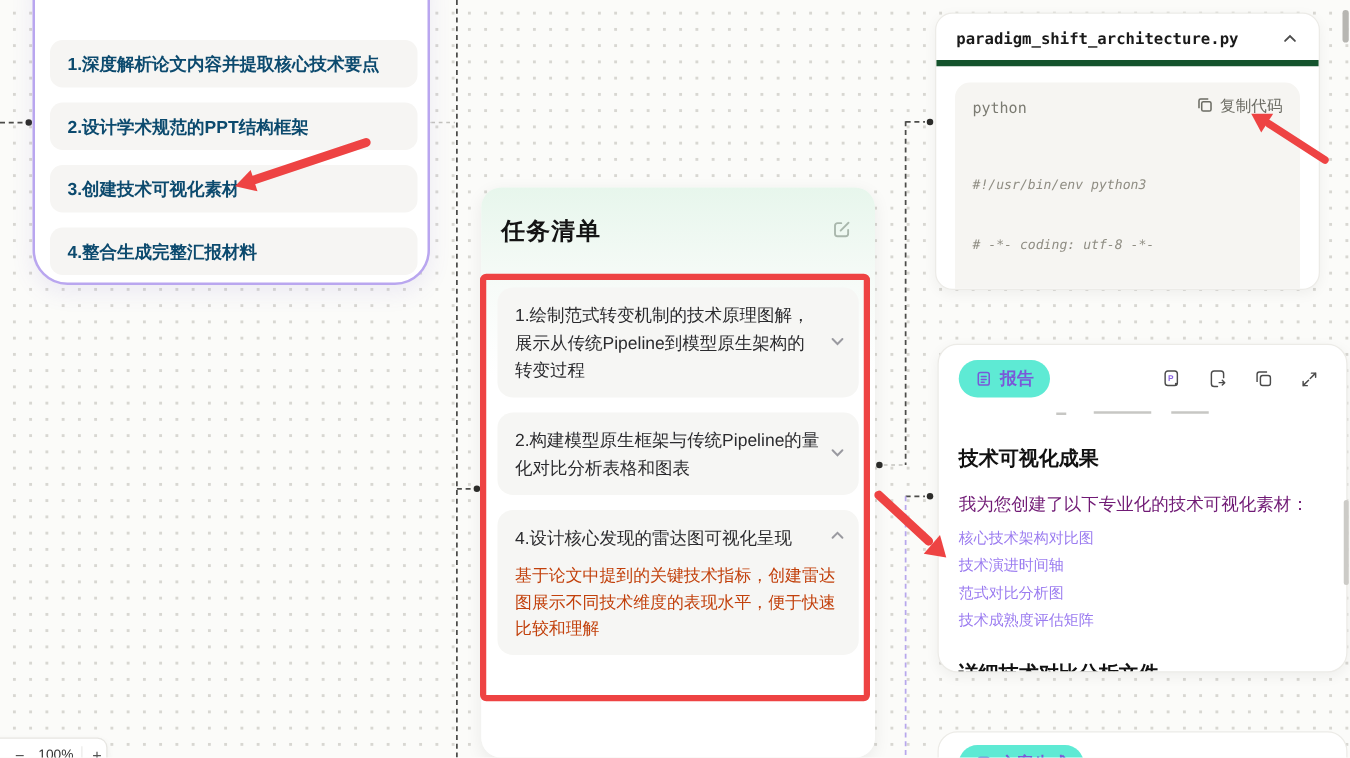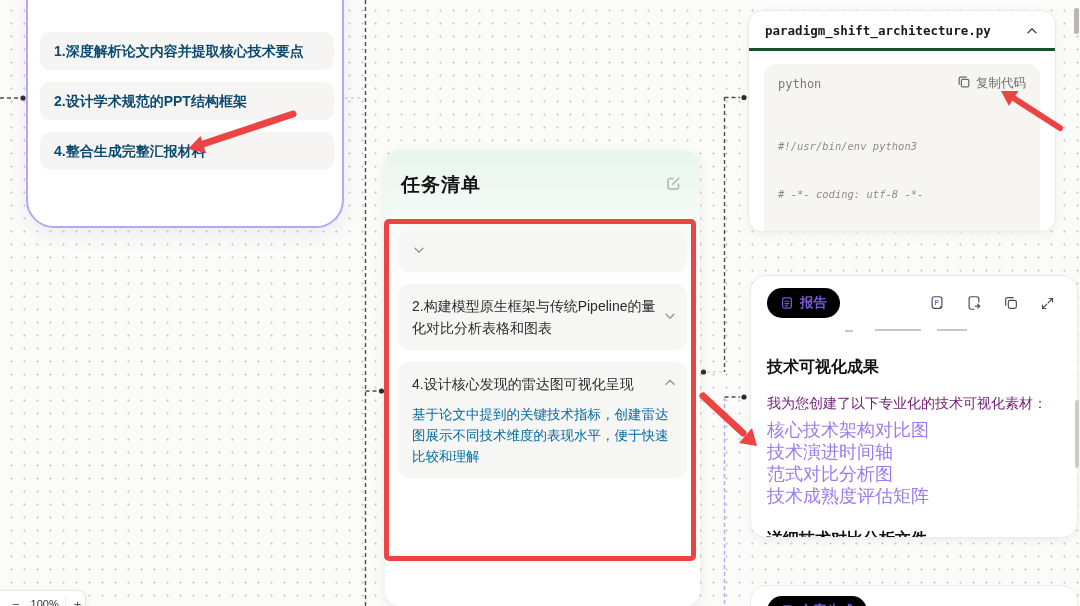--- a/index.html
+++ b/index.html
@@ -42,65 +42,65 @@
   .task-title { font-size:19px; font-weight:bold; color:#141414; letter-spacing:1px; }
   .edit-icon { position:absolute; right:2px; top:3px; }
   .task-item {
     background:#f6f6f4; border-radius:12px; padding:11px 10px 11px 14px;
     margin-bottom:12px; display:flex; align-items:center; gap:6px;
   }
   .task-item-text { flex:1; font-size:14px; color:#2b2b2e; line-height:22px; }
   .task-item .chev { flex:0 0 auto; margin-top:2px; }
   .task-item.expanded { display:block; }
   .task-item.expanded .row { display:flex; align-items:flex-start; gap:6px; }
-  .task-desc { font-size:13.5px; color:#0369a1; line-height:21px; margin-top:9px; padding-right:8px; }
+  .task-desc { font-size:13.5px; color:#c2410c; line-height:21px; margin-top:9px; padding-right:8px; }
 
   
   .code-panel {
     position:absolute; left:748px; top:10px; width:308px; height:222px;
     background:#ffffff; border:1px solid #ecebe7; border-radius:14px;
     box-shadow:0 3px 10px rgba(0,0,0,.05); z-index:2; overflow:hidden;
   }
   .code-panel-header {
     display:flex; align-items:center; justify-content:space-between;
-    padding:12px 16px 10px 16px; border-bottom:3px solid #14532d;
+    padding:12px 16px 10px 16px; border-bottom:5px solid #14532d;
   }
   .code-filename { font-family:"DejaVu Sans Mono", monospace; font-size:12.5px; font-weight:bold; color:#1a1a1a; }
   .code-block { margin:13px 15px; background:#f6f5f2; border-radius:12px; padding:11px 14px; height:200px; }
   .code-block-top { display:flex; align-items:center; justify-content:space-between; margin-bottom:14px; }
   .code-lang { font-family:"DejaVu Sans Mono", monospace; font-size:12px; color:#7b7b72; }
   .copy-btn { display:flex; gap:5px; font-size:12.5px; color:#6b6b63; cursor:pointer; }
   .code-lines { font-family:"DejaVu Sans Mono", monospace; font-size:10.5px; line-height:16px; white-space:pre; }
   .cl-comment { color:#8f8d83; font-style:italic; }
 
   
   .report-panel {
     position:absolute; left:750px; top:275px; width:328px; height:263px;
     background:#ffffff; border:1px solid #ecebe7; border-radius:16px;
     box-shadow:0 3px 10px rgba(0,0,0,.05); z-index:2; overflow:hidden;
     padding:12px 16px;
   }
   .report-top { display:flex; align-items:center; justify-content:space-between; }
   .badge-pill {
     display:inline-flex; align-items:center; gap:6px;
-    background:#000000; color:#7a58d8; border-radius:999px;
+    background:#5eead4; color:#7a58d8; border-radius:999px;
     padding:6px 13px; font-size:13.5px; font-weight:bold;
   }
   .report-tools { display:flex; align-items:center; gap:21px; padding-right:6px; }
   .tool-icon { cursor:pointer; display:inline-flex; }
   .scroll-fragment { margin:9px 0 0 78px; height:6px; width:130px; overflow:hidden; opacity:.55;
     background:
       linear-gradient(#9a9a94,#9a9a94) 0 3px/8px 2px no-repeat,
       linear-gradient(#9a9a94,#9a9a94) 30px 2px/46px 2px no-repeat,
       linear-gradient(#9a9a94,#9a9a94) 92px 2px/30px 2px no-repeat; }
   .report-h { font-size:16px; font-weight:bold; color:#111111; }
   .report-h1 { margin-top:24px; }
   .report-intro { margin-top:17px; font-size:14px; color:#701a75; }
   .report-links { margin-top:6px; }
-  .report-link { display:block; font-size:18px; line-height:22px; color:#9b7cf0; text-decoration:none; cursor:pointer; }
+  .report-link { display:block; font-size:12px; line-height:22px; color:#9b7cf0; text-decoration:none; cursor:pointer; }
   .report-h2 { margin-top:22px; }
 
   
   .bottom-panel {
     position:absolute; left:750px; top:585px; width:328px; height:40px;
     background:#ffffff; border:1px solid #ecebe7; border-radius:16px 16px 0 0;
     z-index:2; padding:10px 16px;
   }
 
   
@@ -148,35 +148,37 @@
     <circle cx="381.5" cy="391" r="2.6"></circle>
     <circle cx="744" cy="97.5" r="2.6"></circle>
     <circle cx="703.5" cy="372" r="2.6"></circle>
     <circle cx="744" cy="397" r="2.6"></circle>
   </g>
 </svg>
 
 <div class="plan-card">
   <div class="plan-item">1.深度解析论文内容并提取核心技术要点</div>
   <div class="plan-item">2.设计学术规范的PPT结构框架</div>
+  <div class="plan-item">3.创建技术可视化素材</div>
   <div class="plan-item">4.整合生成完整汇报材料</div>
 </div>
 
 <div class="task-panel">
   <div class="task-header">
     <span class="task-title">任务清单</span>
     <span class="edit-icon">
       <svg width="17" height="17" viewBox="0 0 17 17" fill="none" stroke="#a9b7ac" stroke-width="1.5" stroke-linecap="round" stroke-linejoin="round">
         <path d="M8 3.5H5a2 2 0 0 0-2 2V12a2 2 0 0 0 2 2h6.5a2 2 0 0 0 2-2V9"></path>
         <path d="M7.5 9.5 L13.8 3.2 M13.8 3.2 l0.01 0"></path>
       </svg>
     </span>
   </div>
 
   <div class="task-item">
+    <span class="task-item-text">1.绘制范式转变机制的技术原理图解，展示从传统Pipeline到模型原生架构的转变过程</span>
     <span class="chev">
       <svg width="14" height="14" viewBox="0 0 16 16" fill="none" stroke="#9a9aa0" stroke-width="1.8" stroke-linecap="round">
           <path d="M3.5 6l4.5 4.5L12.5 6"></path>
         </svg>
     </span>
   </div>
 
   <div class="task-item">
     <span class="task-item-text">2.构建模型原生框架与传统Pipeline的量化对比分析表格和图表</span>
     <span class="chev">

